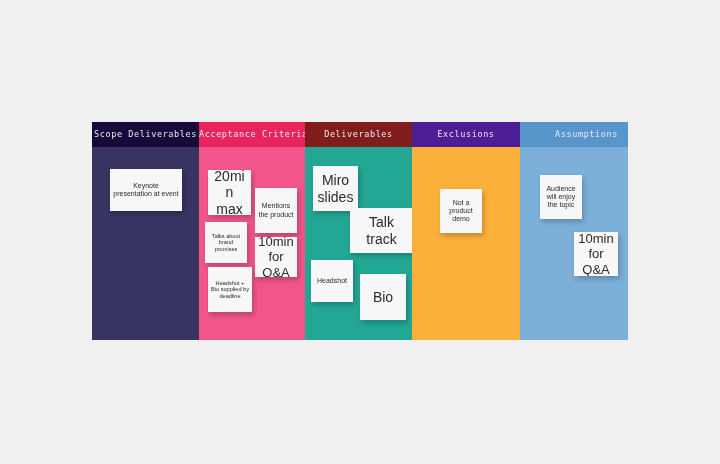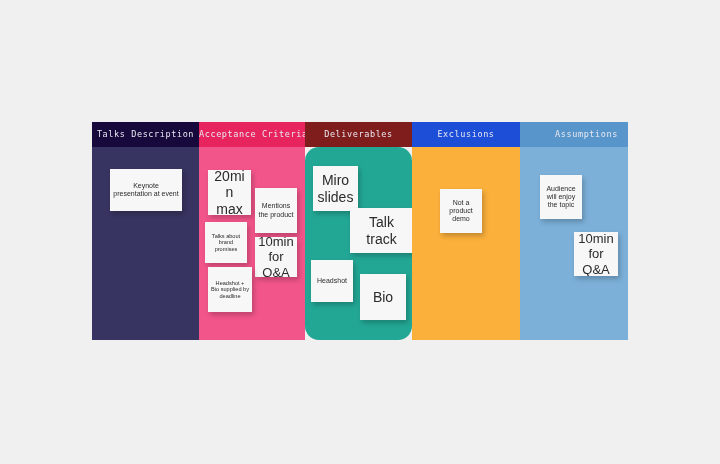--- a/index.html
+++ b/index.html
@@ -74,21 +74,21 @@
   .sz-lg { font-size: 14px; }
   .sz-md { font-size: 13px; }
   .sz-sm { font-size: 7px; }
   .sz-xs { font-size: 5.6px; }
 </style>
 </head>
 <body style="background: rgb(240, 240, 240);">
 
 <div id="board">
     <div class="column" style="width: 107px;">
-      <div class="col-header" style="background: rgb(23, 9, 60);">Talks Description</div>
+      <div class="col-header" style="background: rgb(23, 9, 60);">Scope Deliverables</div>
       <div class="col-body" style="background: rgb(56, 52, 97);">
         <div class="note sz-sm" style="left: 18px; top: 22px; width: 72px; height: 42px; background: rgb(247, 247, 247);">
           <span>Keynote presentation at event</span>
         </div>
       </div>
     </div>
     <div class="column" style="width: 106px;">
       <div class="col-header" style="background: rgb(232, 36, 95);">Acceptance Criteria</div>
       <div class="col-body" style="background: rgb(242, 85, 138);">
         <div class="note sz-lg" style="left: 9px; top: 23px; width: 43px; height: 45px; background: rgb(247, 247, 247);">
@@ -103,37 +103,37 @@
         <div class="note sz-md" style="left: 56px; top: 90px; width: 42px; height: 40px; background: rgb(247, 247, 247);">
           <span>10min for Q&amp;A</span>
         </div>
         <div class="note sz-xs" style="left: 9px; top: 120px; width: 44px; height: 45px; background: rgb(247, 247, 247);">
           <span>Headshot + Bio supplied by deadline</span>
         </div>
       </div>
     </div>
     <div class="column" style="width: 107px;">
       <div class="col-header" style="background: #7f1d1d;">Deliverables</div>
-      <div class="col-body" style="background: rgb(35, 167, 149); border-radius: 14px;">
+      <div class="col-body" style="background: rgb(35, 167, 149);">
         <div class="note sz-lg" style="left: 8px; top: 19px; width: 45px; height: 45px; background: rgb(247, 247, 247);">
           <span>Miro slides</span>
         </div>
         <div class="note sz-lg" style="left: 45px; top: 61px; width: 63px; height: 45px; background: rgb(247, 247, 247);">
           <span>Talk track</span>
         </div>
         <div class="note sz-sm" style="left: 6px; top: 113px; width: 42px; height: 42px; background: rgb(247, 247, 247);">
           <span>Headshot</span>
         </div>
         <div class="note sz-xl" style="left: 55px; top: 127px; width: 46px; height: 46px; background: rgb(247, 247, 247);">
           <span>Bio</span>
         </div>
       </div>
     </div>
     <div class="column" style="width: 108px;">
-      <div class="col-header" style="background: #1d4ed8;">Exclusions</div>
+      <div class="col-header" style="background: #4c1d95;">Exclusions</div>
       <div class="col-body" style="background: rgb(251, 176, 59);">
         <div class="note sz-sm" style="left: 28px; top: 42px; width: 42px; height: 44px; background: rgb(247, 247, 247);">
           <span>Not a product demo</span>
         </div>
       </div>
     </div>
     <div class="column" style="width: 108px;">
       <div class="col-header" style="background: rgb(87, 149, 202); padding-left: 25px;">Assumptions</div>
       <div class="col-body" style="background: rgb(124, 176, 217);">
         <div class="note sz-sm" style="left: 20px; top: 28px; width: 42px; height: 44px; background: rgb(247, 247, 247);">

